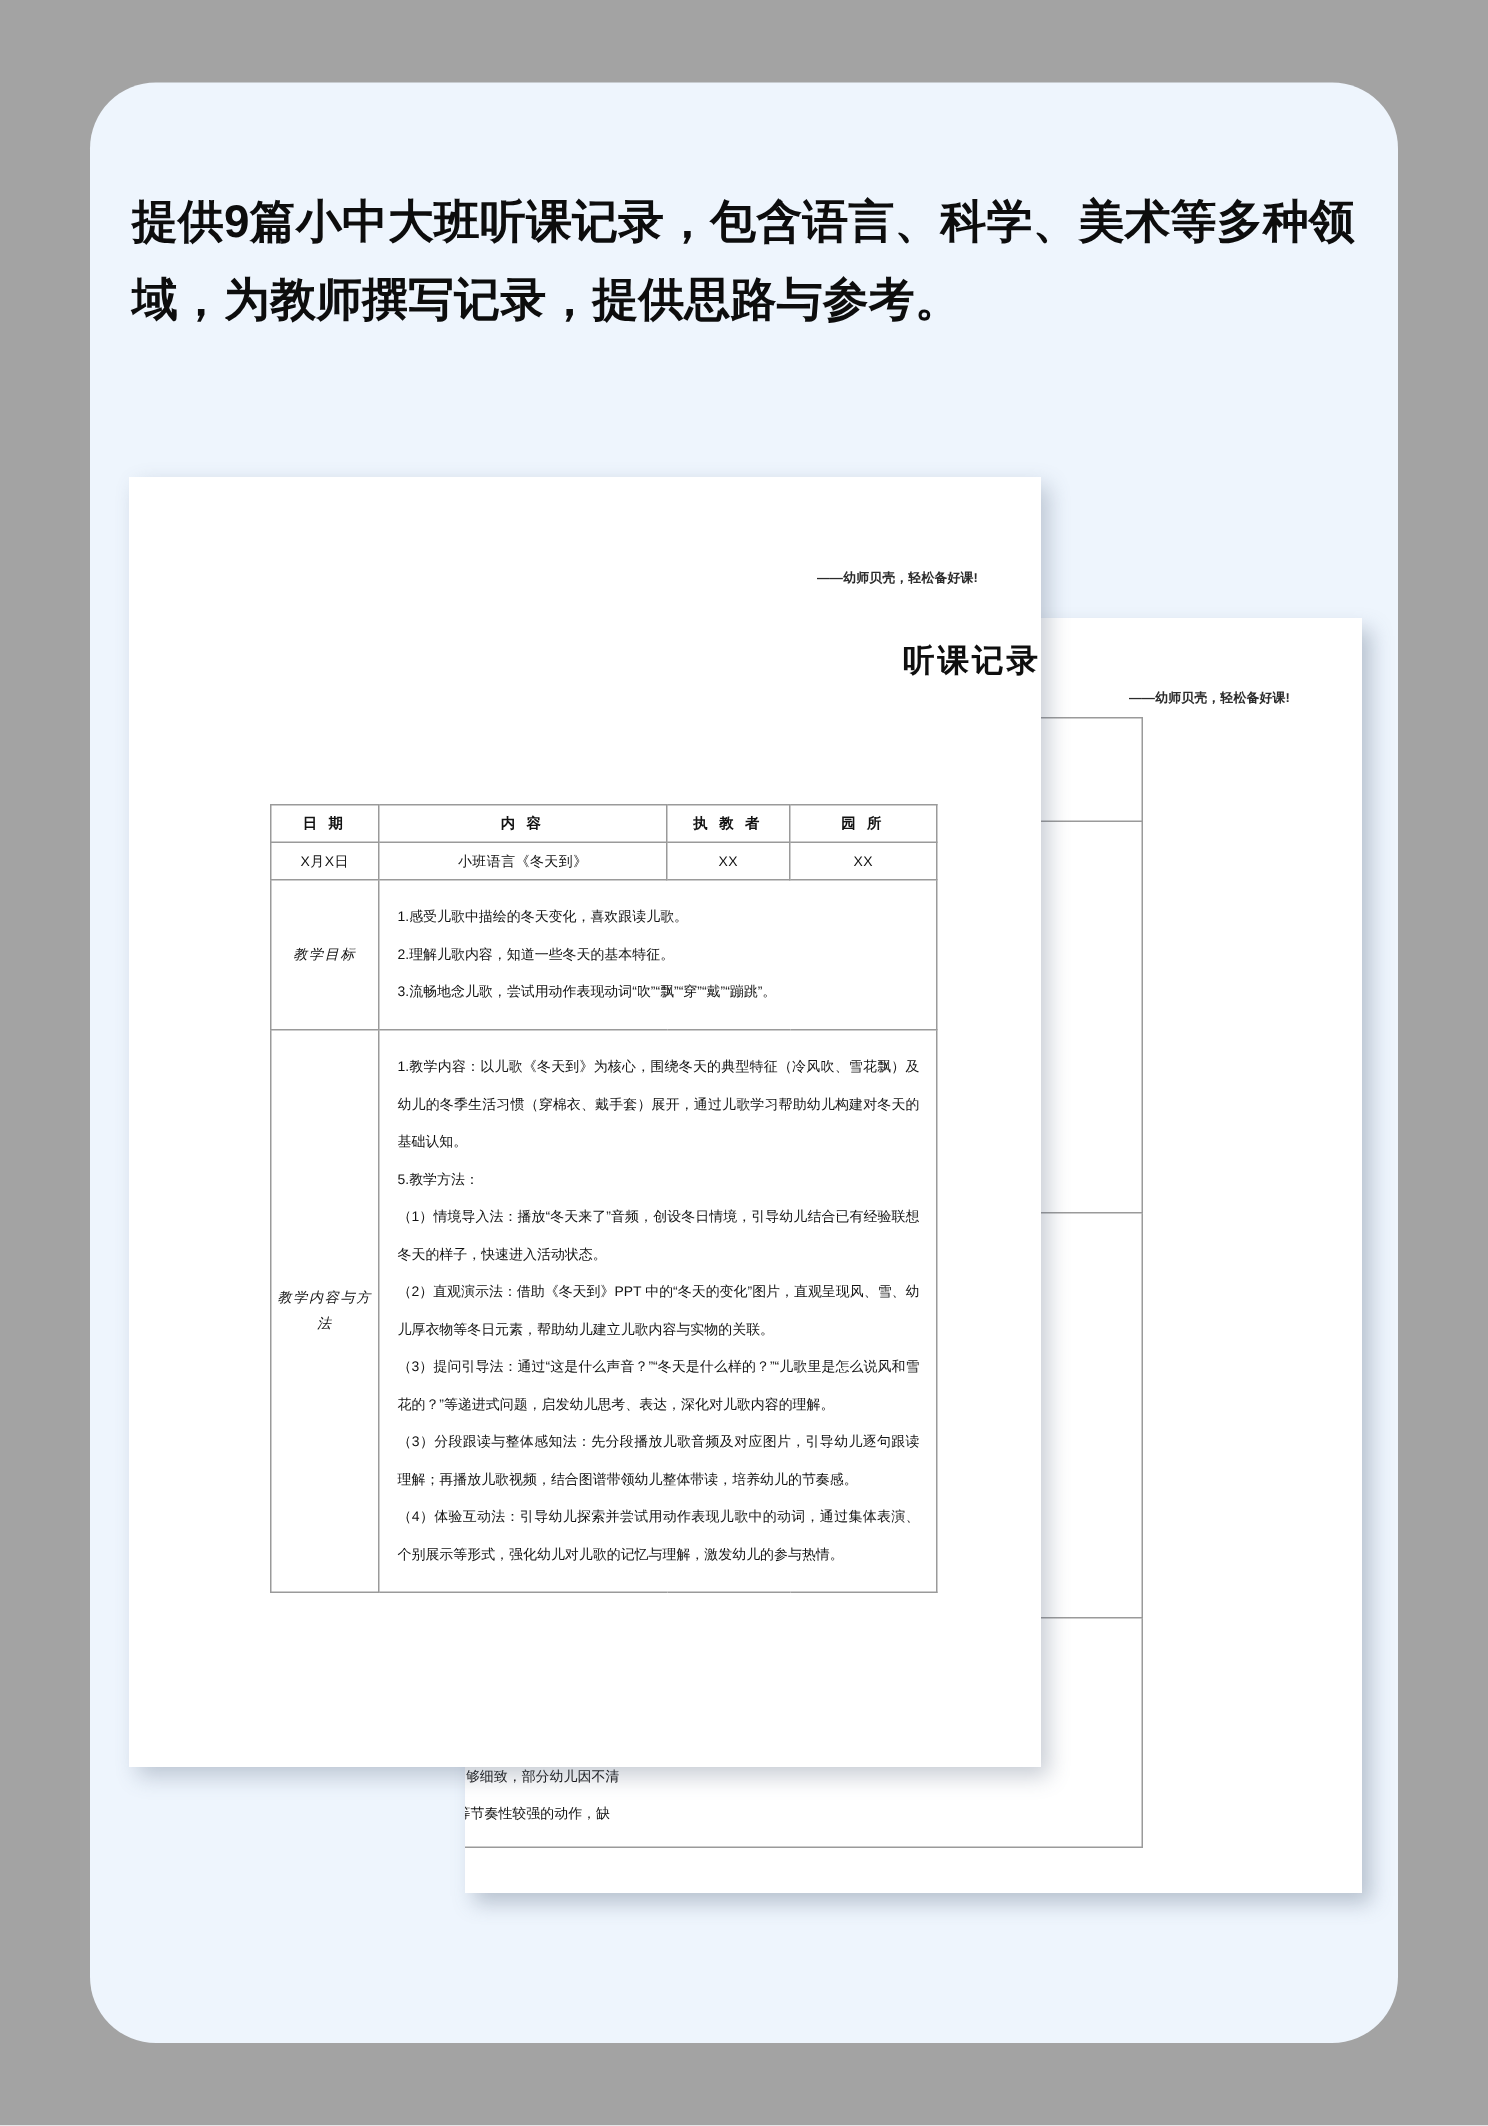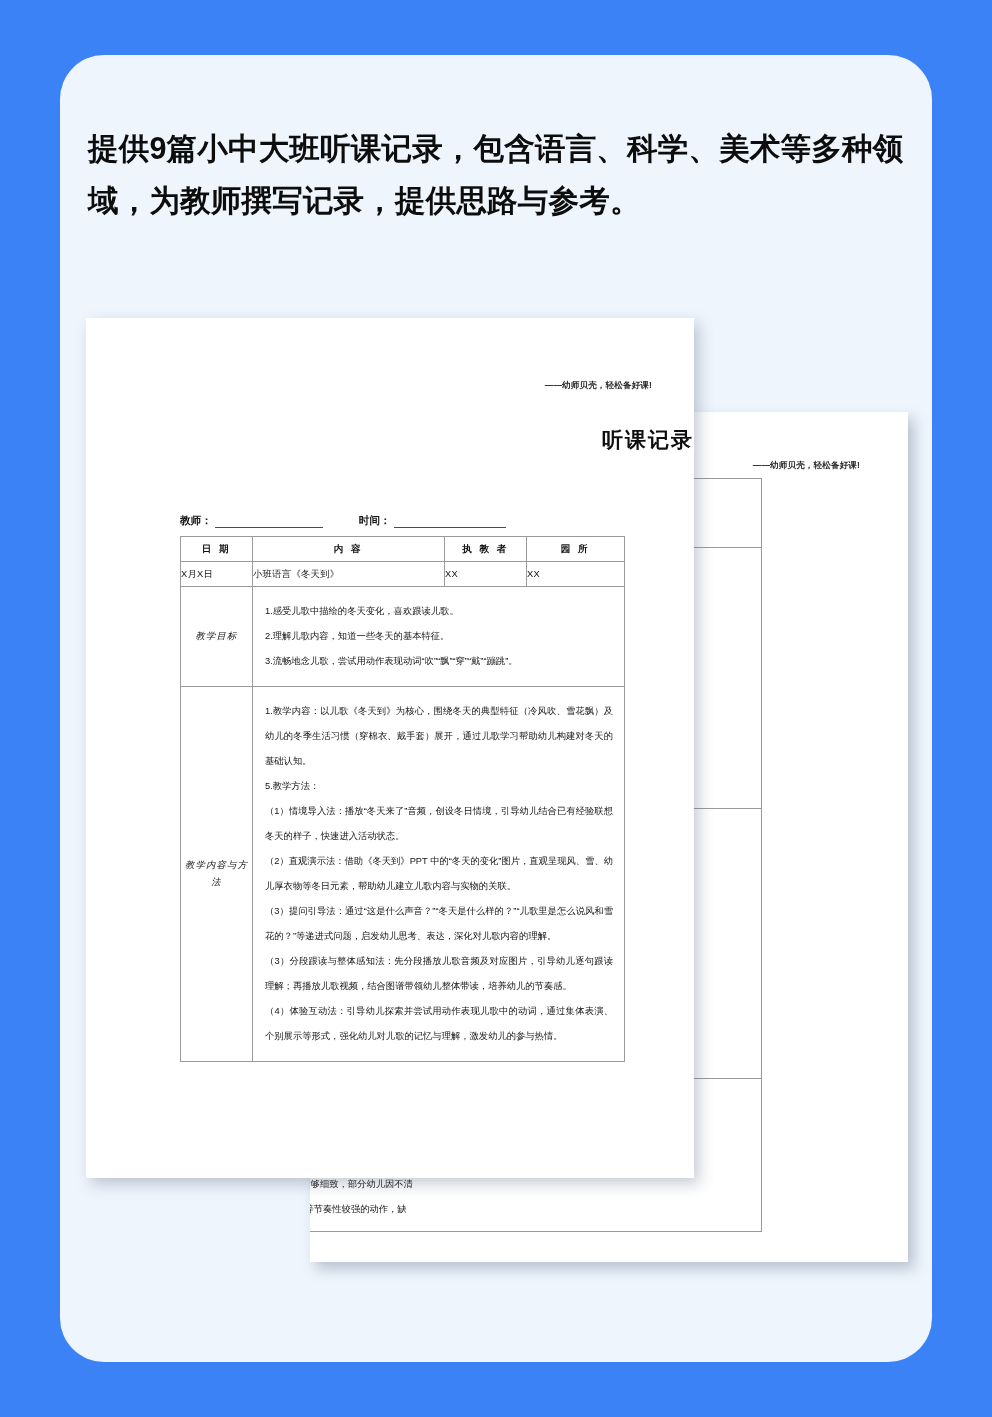--- a/index.html
+++ b/index.html
@@ -9,21 +9,21 @@
     height: 1417px;
     background: #ffffff;
     font-family: "Liberation Sans", "DejaVu Sans", sans-serif;
     overflow: hidden;
   }
 
   #root {
     position: relative;
     width: 992px;
     height: 1417px;
-    background: #3b82f6;
+    background: #a3a3a3;
   }
 
   
   .bg-card {
     position: absolute;
     left: 60px;
     top: 55px;
     width: 872px;
     height: 1307px;
     background: #eef5fd;
@@ -147,21 +147,21 @@
   }
   .doc-table th {
     height: 25px;
     text-align: center;
     font-weight: 700;
     letter-spacing: 2.5px;
     font-size: 9.6px;
   }
   .doc-table td.cell-center {
     height: 25px;
-    text-align: left;
+    text-align: center;
     letter-spacing: 0.3px;
   }
   .col-date    { width: 72px; }
   .col-content { width: 192px; }
   .col-teacher { width: 82px; }
   .col-school  { width: 98px; }
 
   .row-label {
     text-align: center;
     letter-spacing: 1.2px;
@@ -263,31 +263,20 @@
     </div>
   </div>
 
   <div class="sheet sheet-front">
     <div class="page-inner">
 
       <div class="doc-slogan">——幼师贝壳，轻松备好课!</div>
 
       <div class="doc-title">听课记录</div>
 
-      <div class="meta-line">
-        <div class="meta-field">
-          <span class="meta-label">教师：</span>
-          <span class="meta-rule w1"></span>
-        </div>
-        <div class="meta-gap"></div>
-        <div class="meta-field">
-          <span class="meta-label">时间：</span>
-          <span class="meta-rule w2"></span>
-        </div>
-      </div>
 
       <table class="doc-table">
         <colgroup>
           <col class="col-date">
             <col class="col-content">
             <col class="col-teacher">
             <col class="col-school">
         </colgroup>
         <thead>
           <tr>

